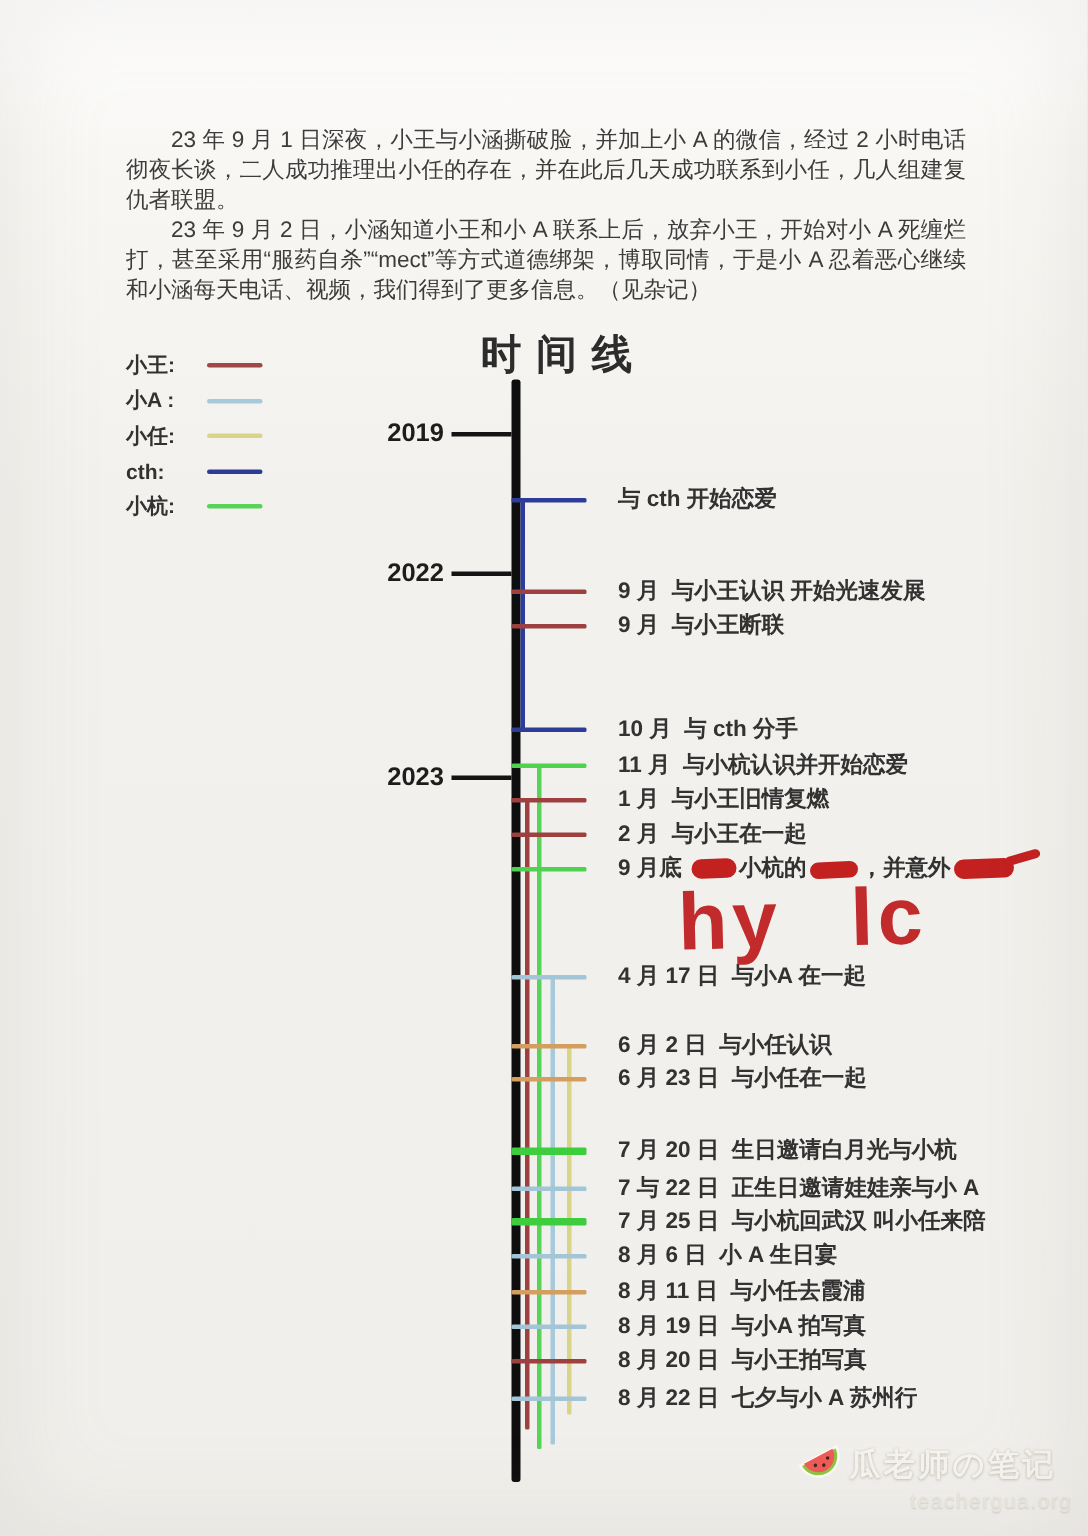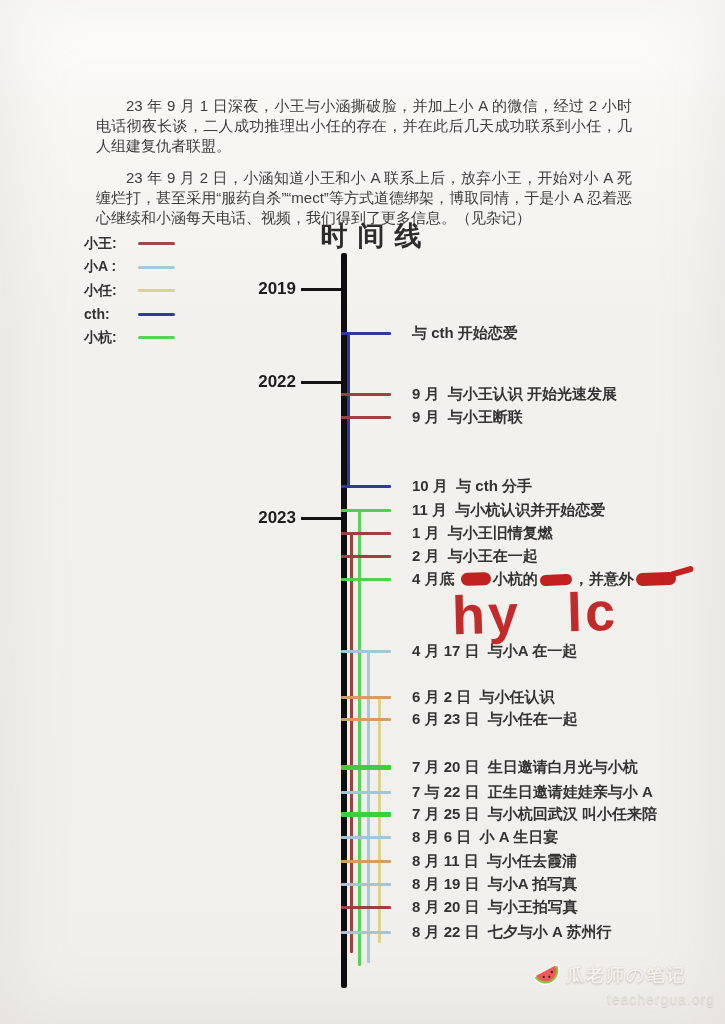--- a/index.html
+++ b/index.html
@@ -6,21 +6,21 @@
   .page{
     position:relative;width:725px;height:1024px;margin:0 auto;overflow:hidden;
     background:linear-gradient(180deg,#fefefe 0%,#f8f7f4 10%,#f2f1ed 32%,#f0efeb 100%);
     font-family:"Liberation Sans","DejaVu Sans",sans-serif;
   }
   .page::after{content:"";position:absolute;inset:0;pointer-events:none;
     box-shadow:inset 0 0 70px rgba(160,152,140,.16);}
   
   .intro{position:absolute;left:84px;top:84px;width:560px;font-size:15px;line-height:20px;
     color:#3c3c3c;text-align:justify;}
-  .intro p{margin:12px;text-indent:2em;}
+  .intro p{margin:0;text-indent:2em;}
   
   .legend{position:absolute;left:84px;top:232px;}
   .legend-row{display:flex;align-items:center;height:23.5px;font-size:14px;font-weight:bold;color:#323232;}
   .legend-label{width:47px;}
   .legend-line{width:37px;height:3px;border-radius:2px;margin-left:7px;}
   
   .title{position:absolute;left:252px;top:207px;width:216px;margin:11px;text-align:center;
     font-size:27px;font-weight:bold;letter-spacing:10px;padding-left:10px;box-sizing:border-box;
     color:#2c2c2c;}
   
@@ -42,21 +42,21 @@
   .b3{width:40px;position:relative;transform:rotate(-2deg);}
   .b3::after{content:"";position:absolute;left:34px;top:-3px;width:24px;height:6px;
     background:#c32020;border-radius:3px;transform:rotate(-14deg);}
   
   .handwriting{position:absolute;left:452px;top:582px;font-size:54px;font-weight:bold;
     color:#bf1d1d;letter-spacing:3px;word-spacing:28px;transform:rotate(-1.5deg);opacity:.93;}
   
   .watermark{position:absolute;left:530px;top:958px;width:185px;}
   .wm-row1{display:flex;align-items:center;}
   .wm-icon{flex:0 0 auto;margin-right:2px;transform:rotate(-8deg);}
-  .wm-title{font-size:18px;font-weight:bold;color:#f6f3ee;letter-spacing:2px;white-space:nowrap;
+  .wm-title{font-size:21px;font-weight:bold;color:#f6f3ee;letter-spacing:2px;white-space:nowrap;
     text-shadow:0 1px 2px rgba(168,160,148,.55),0 0 1px rgba(168,160,148,.45);}
   .wm-url{font-size:14px;color:#ebe7e0;letter-spacing:1px;text-align:right;margin-top:-1px;
     text-shadow:0 1px 1px rgba(168,160,148,.45);}
 </style>
 </head>
 <body>
 
 <div class="page">
 
   <section class="intro">
@@ -125,21 +125,21 @@
       <div class="event" style="top: 533px;">
         <div class="event-line" style="top: -1.5px; height: 3px; background: rgb(156, 64, 64);"></div>
         <div class="event-label">1 月  与小王旧情复燃</div>
       </div>
       <div class="event" style="top: 556px;">
         <div class="event-line" style="top: -1.5px; height: 3px; background: rgb(156, 64, 64);"></div>
         <div class="event-label">2 月  与小王在一起</div>
       </div>
       <div class="event" style="top: 579px;">
         <div class="event-line" style="top: -1.5px; height: 3px; background: rgb(79, 210, 79);"></div>
-        <div class="event-label"><span>4 月底 </span><span class="blob b1"></span><span>小杭的</span><span class="blob b2"></span><span>，并意外</span><span class="blob b3"></span></div>
+        <div class="event-label"><span>9 月底 </span><span class="blob b1"></span><span>小杭的</span><span class="blob b2"></span><span>，并意外</span><span class="blob b3"></span></div>
       </div>
       <div class="event" style="top: 651px;">
         <div class="event-line" style="top: -1.5px; height: 3px; background: rgb(162, 197, 216);"></div>
         <div class="event-label">4 月 17 日  与小A 在一起</div>
       </div>
       <div class="event" style="top: 697px;">
         <div class="event-line" style="top: -1.5px; height: 3px; background: rgb(211, 158, 95);"></div>
         <div class="event-label">6 月 2 日  与小任认识</div>
       </div>
       <div class="event" style="top: 719px;">

